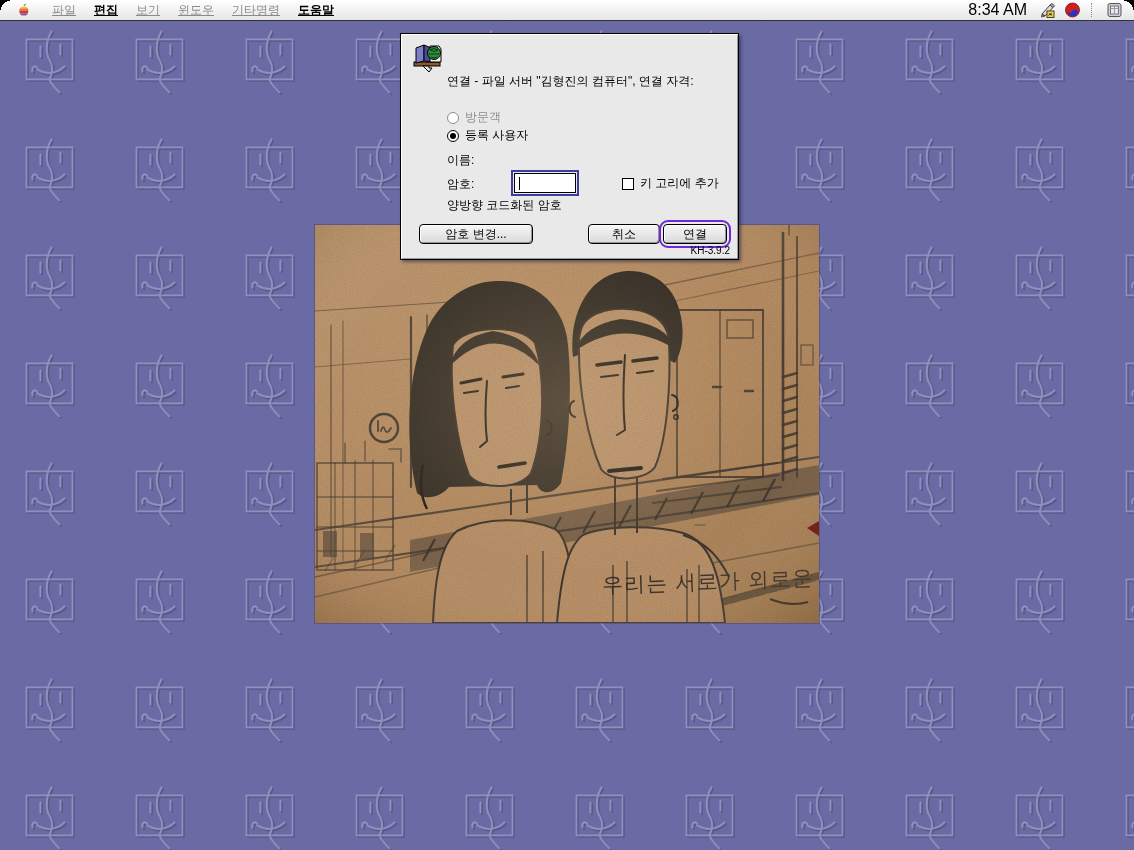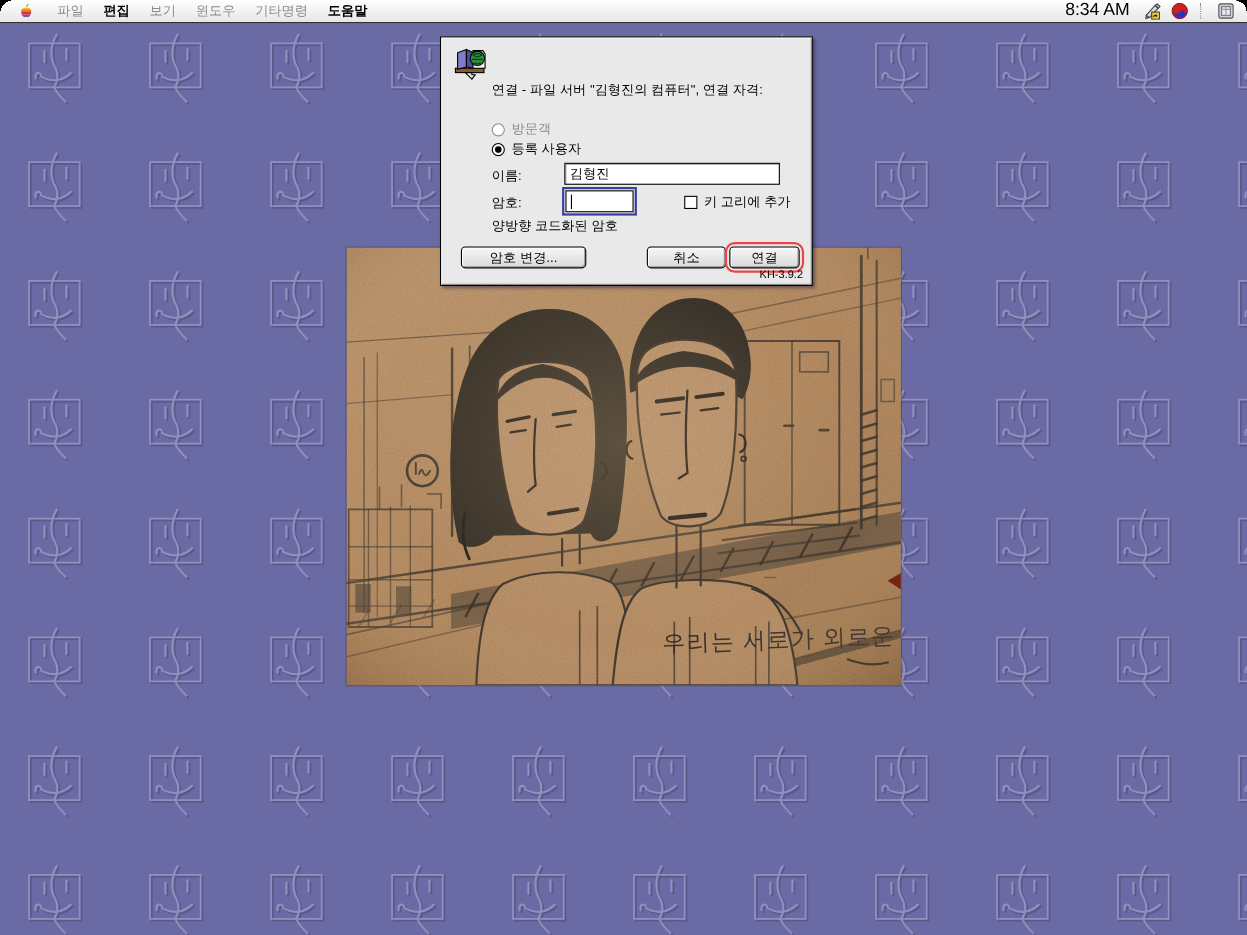--- a/index.html
+++ b/index.html
@@ -15,21 +15,21 @@
   .corner.tl{left:0;background:radial-gradient(circle at 10px 10px, transparent 9px, #000 9px);}
   .corner.tr{right:0;background:radial-gradient(circle at 0 10px, transparent 9px, #000 9px);}
 
   
   .menubar{position:absolute;left:0;top:0;width:100%;height:20px;z-index:50;
     background:linear-gradient(#ffffff,#e6e6e6);
     border-bottom:1px solid #333;
     display:flex;align-items:center;font-size:12px;color:#000;}
   .menu-left{display:flex;align-items:center;gap:0;padding-left:10px;}
   .apple{width:15px;height:15px;margin:0 12px 0 6px;display:block;}
-  .menu-item{padding:2px 9px;white-space:nowrap;font-weight:700;}
+  .menu-item{padding:2px 9px;white-space:nowrap;font-weight:700;text-decoration:underline;}
   .menu-item.disabled{color:#8a8a8a;font-weight:400;}
   .menu-right{margin-left:auto;display:flex;align-items:center;gap:8px;padding-right:10px;}
   .clock{font-size:16px;color:#000;padding-right:4px;}
   .mb-icon{width:17px;height:16px;display:block;}
   .mb-divider{width:2px;height:14px;border-left:1px dotted #8a8a8a;margin:0 2px;}
   .app-icon-box{width:20px;height:16px;display:flex;align-items:center;justify-content:center;}
 
   
   .photo{position:absolute;left:315px;top:225px;width:504px;height:398px;z-index:10;
     box-shadow:0 0 0 1px rgba(60,50,80,.35), inset 0 0 14px rgba(70,40,10,.35);}
@@ -56,21 +56,21 @@
   .pw-field{position:absolute;inset:1px;background:#fff;border:1px solid #000;}
   .caret{position:absolute;left:4px;top:3px;width:1px;height:13px;background:#000;}
   .chk-row{position:absolute;left:185px;top:141px;display:flex;align-items:center;gap:6px;margin-left:36px;}
   .checkbox{width:12px;height:12px;border:1px solid #000;background:#fff;box-sizing:border-box;}
   .dlg-note{position:absolute;left:46px;top:163px;}
   .btn{position:absolute;height:20px;background:linear-gradient(#f7f7f7,#d9d9d9);
     border:1px solid #000;border-radius:4px;font-size:12px;color:#000;
     font-family:"Liberation Sans",sans-serif;
     box-shadow:inset 1px 1px 0 #fff, inset -1px -1px 0 #969696;
     display:flex;align-items:center;justify-content:center;box-sizing:border-box;}
-  .btn-ring{position:absolute;left:258px;top:186px;width:72px;height:28px;border:2px solid #ef4444;
+  .btn-ring{position:absolute;left:258px;top:186px;width:72px;height:28px;border:2px solid #6d28d9;
     border-radius:9px;box-sizing:border-box;background:#e9e9e9;padding:2px;}
   .btn-ring .btn{position:relative;width:100%;height:100%;border-radius:4px;}
   .dlg-version{position:absolute;right:8px;bottom:3px;font-size:10px;color:#000;}
 </style>
 </head>
 <body>
 
 <div class="screen">
 
   <div class="desktop">
@@ -333,21 +333,20 @@
       <span class="radio-label disabled">방문객</span>
     </div>
     <div class="radio-row" style="top:93px;">
       <span class="radio">
           <span class="radio-dot"></span>
         </span>
       <span class="radio-label">등록 사용자</span>
     </div>
 
     <div class="field-label" style="top:118px;">이름:</div>
-    <input class="text-field" style="left: 112px; top: 114px; width: 196px; height: 20px;" value="김형진">
 
     <div class="field-label" style="top:142px;">암호:</div>
     <div class="pw-ring">
       <div class="pw-field">
         <div class="caret"></div>
       </div>
     </div>
 
     <div class="chk-row">
       <span class="checkbox"></span>

